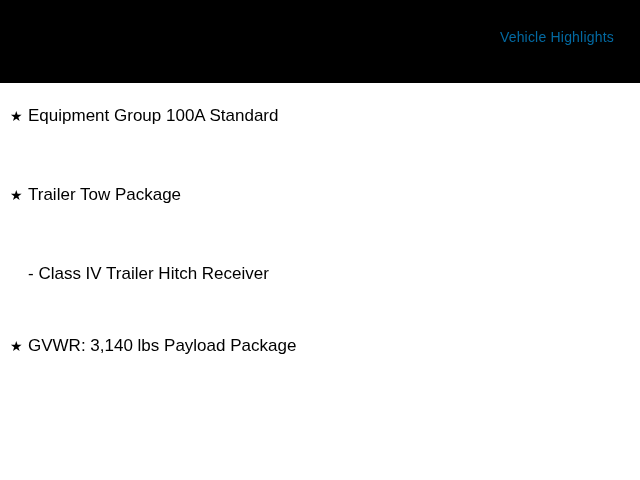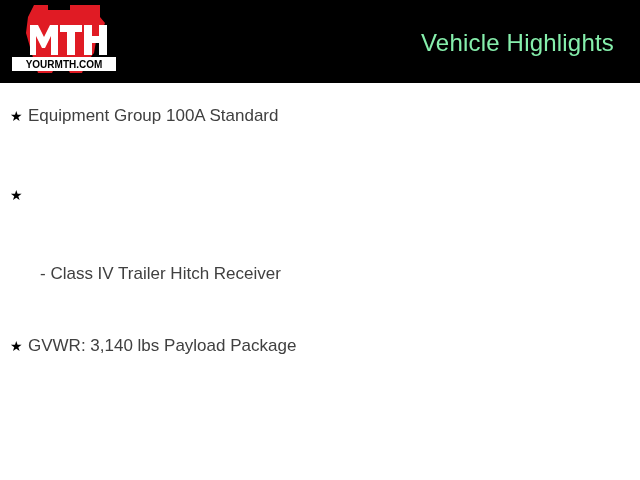--- a/index.html
+++ b/index.html
@@ -28,22 +28,22 @@
     width: 640px;
     height: 83px;
     background: #000000;
     box-sizing: border-box;
   }
 
   .header-title {
     position: absolute;
     right: 26px;
     top: 29px;
-    color: #86efac;
-    font-size: 24px;
+    color: #0369a1;
+    font-size: 14px;
     letter-spacing: 0.2px;
     white-space: nowrap;
   }
 
   
   .logo {
     position: absolute;
     left: 8px;
     top: 3px;
     width: 112px;
@@ -89,72 +89,55 @@
     font-size: 14px;
     line-height: 22px;
     text-align: left;
   }
 
   .item.level-1 .bullet {
     width: 0;
   }
 
   .item-text {
-    color: #404040;
+    color: #000000;
     font-size: 17px;
     line-height: 22px;
     white-space: nowrap;
   }
 
   .item.level-0 .item-text {
     margin-left: 0;
   }
 
   .item.level-1 .item-text {
-    margin-left: 12px;
+    margin-left: 0;
   }
 </style>
 </head>
 <body>
 
 <div class="slide">
 
   <div class="header">
 
-    <div class="logo">
-      <svg width="112" height="78" viewBox="0 0 112 78" xmlns="http://www.w3.org/2000/svg">
-
-        <path d="M26 2 L40 2 L40 7 L62 7 L62 2 L92 2 L92 14 L97 20 L93 30 L88 38 L86 50 L78 60 L74 70 L62 70 L58 62 L48 62 L44 70 L30 70 L26 58 L22 44 L18 30 L20 14 Z" fill="#e01b24"></path>
-
-        <g fill="#ffffff">
-
-          <path d="M22 22 L30 22 L36 34 L42 22 L50 22 L50 52 L43 52 L43 33 L37 45 L34 45 L28 33 L28 52 L22 52 Z"></path>
-
-          <path d="M52 22 L74 22 L74 29 L67 29 L67 52 L59 52 L59 29 L52 29 Z"></path>
-
-          <path d="M76 22 L84 22 L84 33 L91 33 L91 22 L99 22 L99 52 L91 52 L91 40 L84 40 L84 52 L76 52 Z"></path>
-        </g>
-
-        <rect x="4" y="54" width="104" height="14" fill="#ffffff"></rect>
-        <text x="56" y="65" fill="#000000" font-family="Liberation Sans, sans-serif" font-size="10" font-weight="bold" text-anchor="middle">YOURMTH.COM</text>
-      </svg>
-    </div>
 
     <div class="header-title">Vehicle Highlights</div>
   </div>
 
   <div class="content">
 
     <div class="item level-0">
       <span class="bullet">★</span>
       <span class="item-text">Equipment Group 100A Standard</span>
     </div>
 
     <div class="item level-0">
       <span class="bullet">★</span>
+      <span class="item-text">Trailer Tow Package</span>
     </div>
 
     <div class="item level-1">
       <span class="bullet"></span>
       <span class="item-text">- Class IV Trailer Hitch Receiver</span>
     </div>
 
 
     <div class="item level-0">
       <span class="bullet">★</span>

